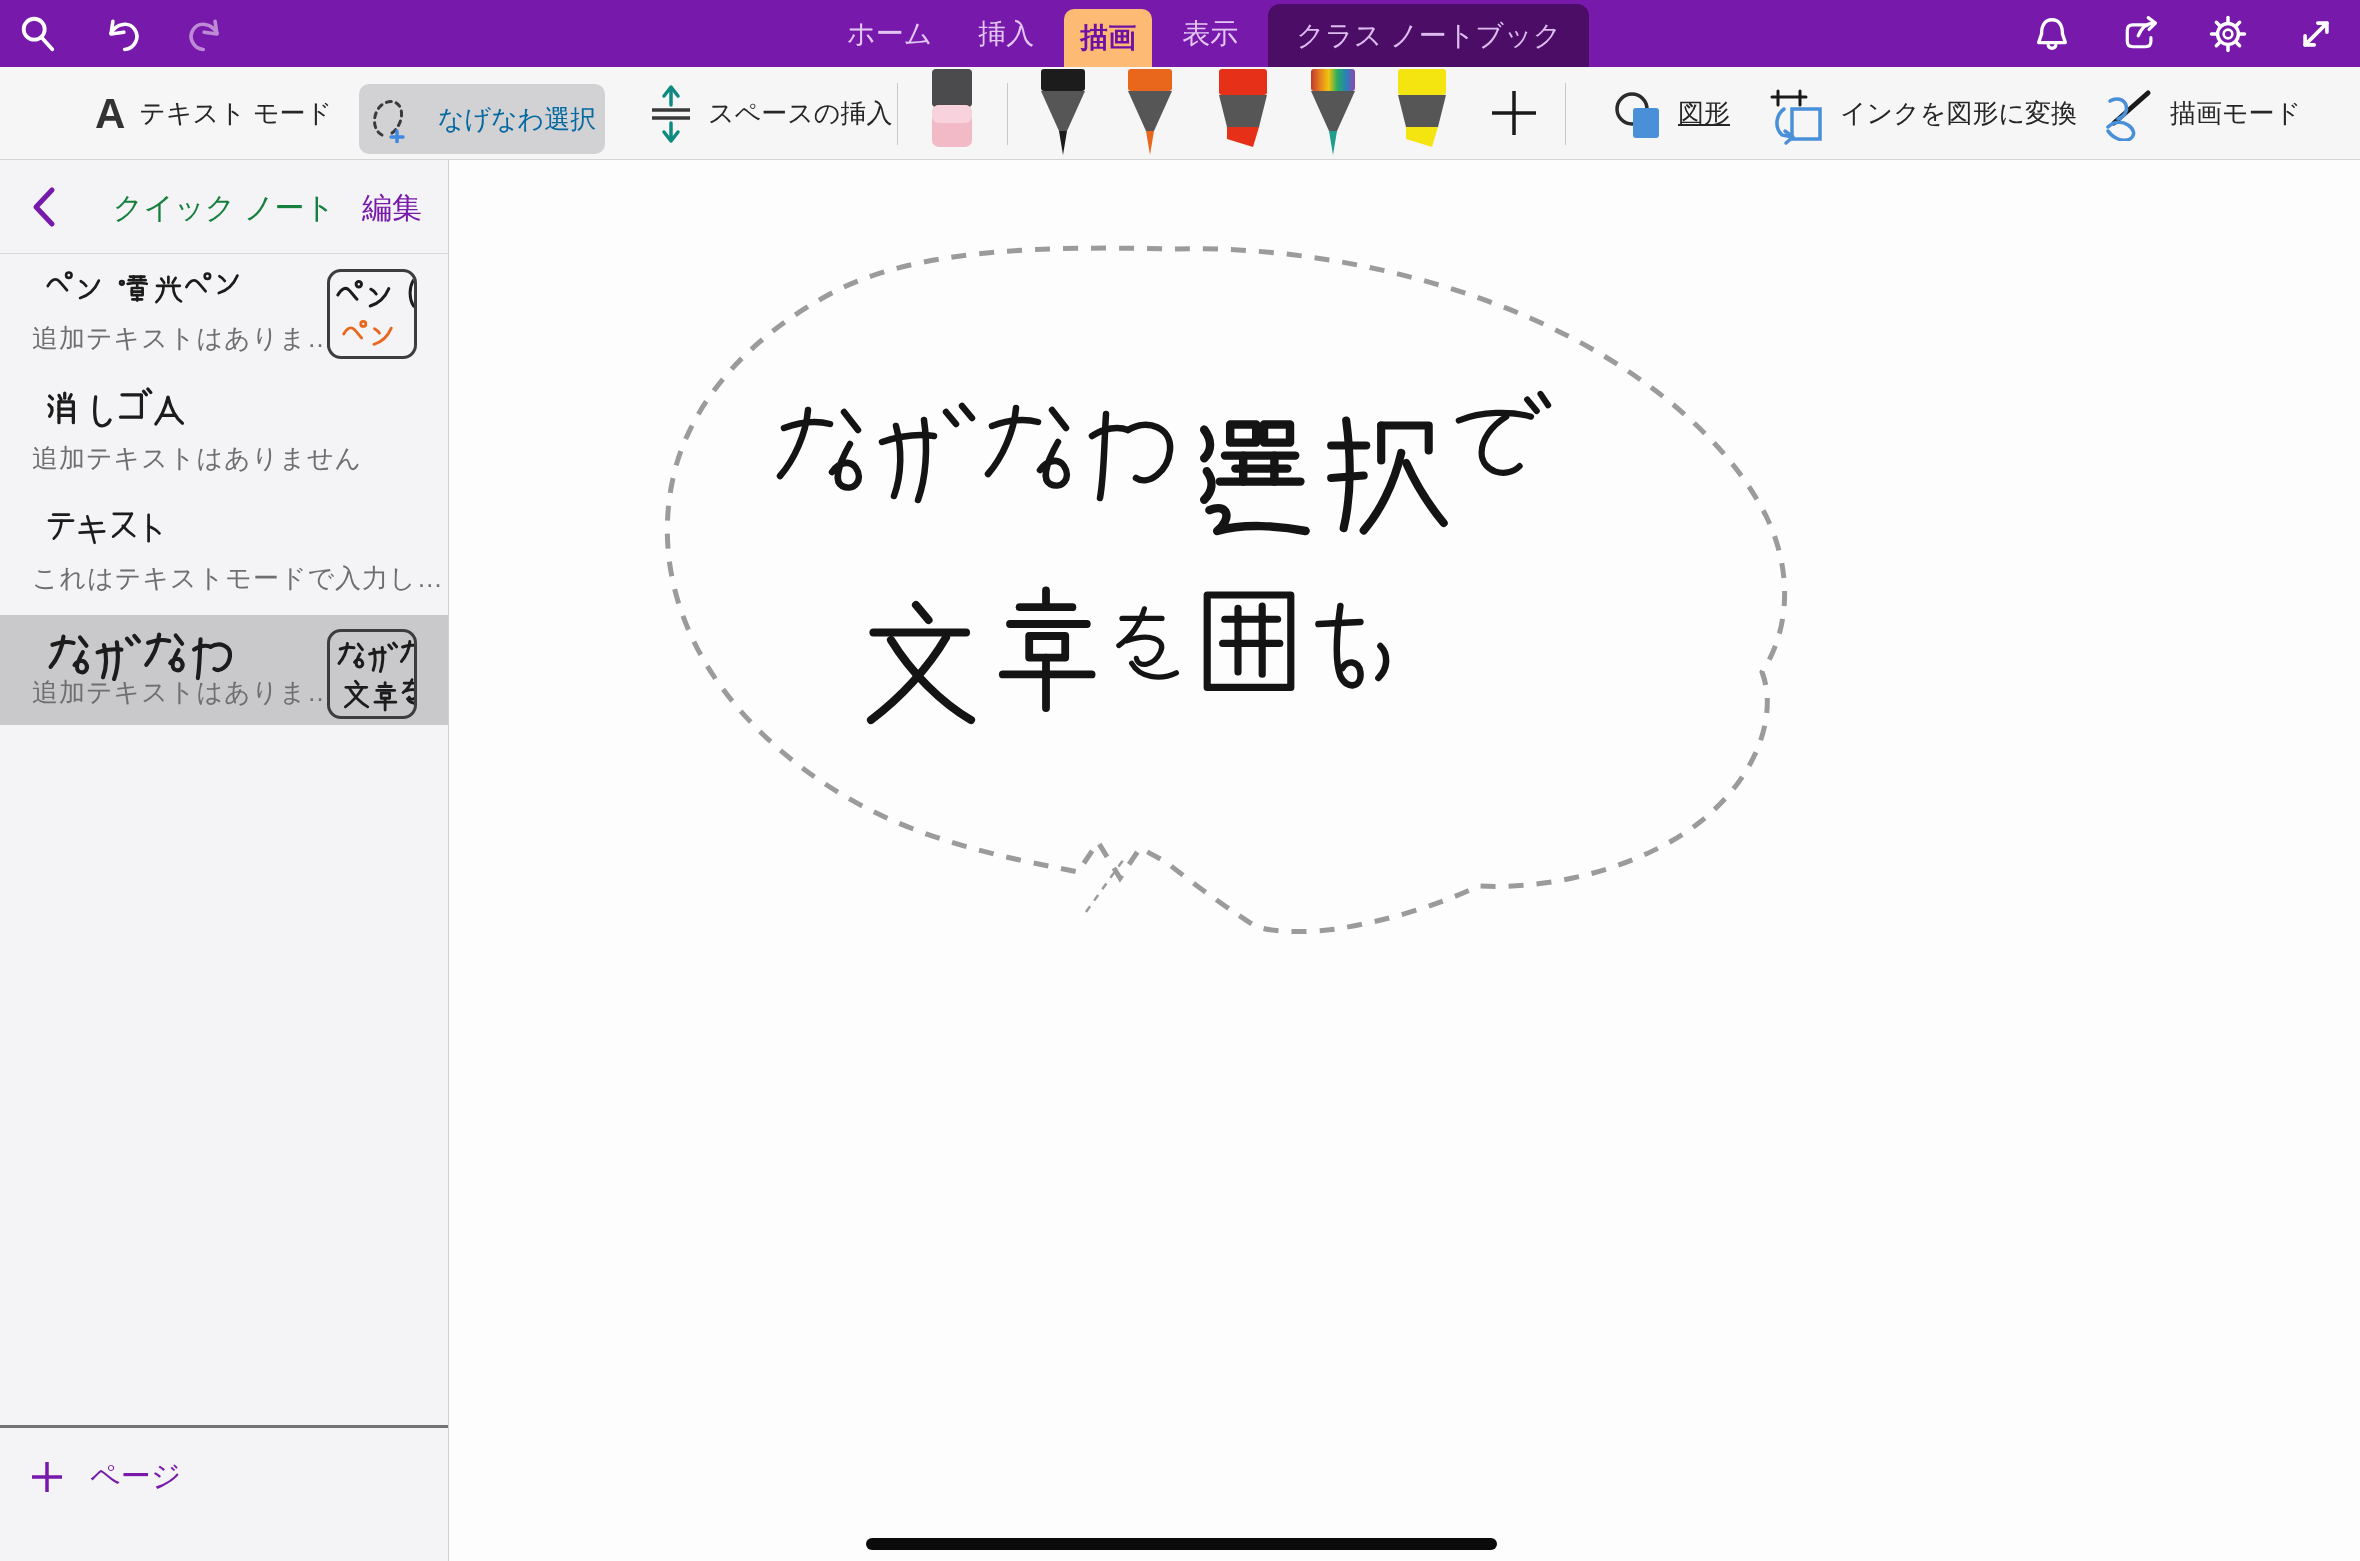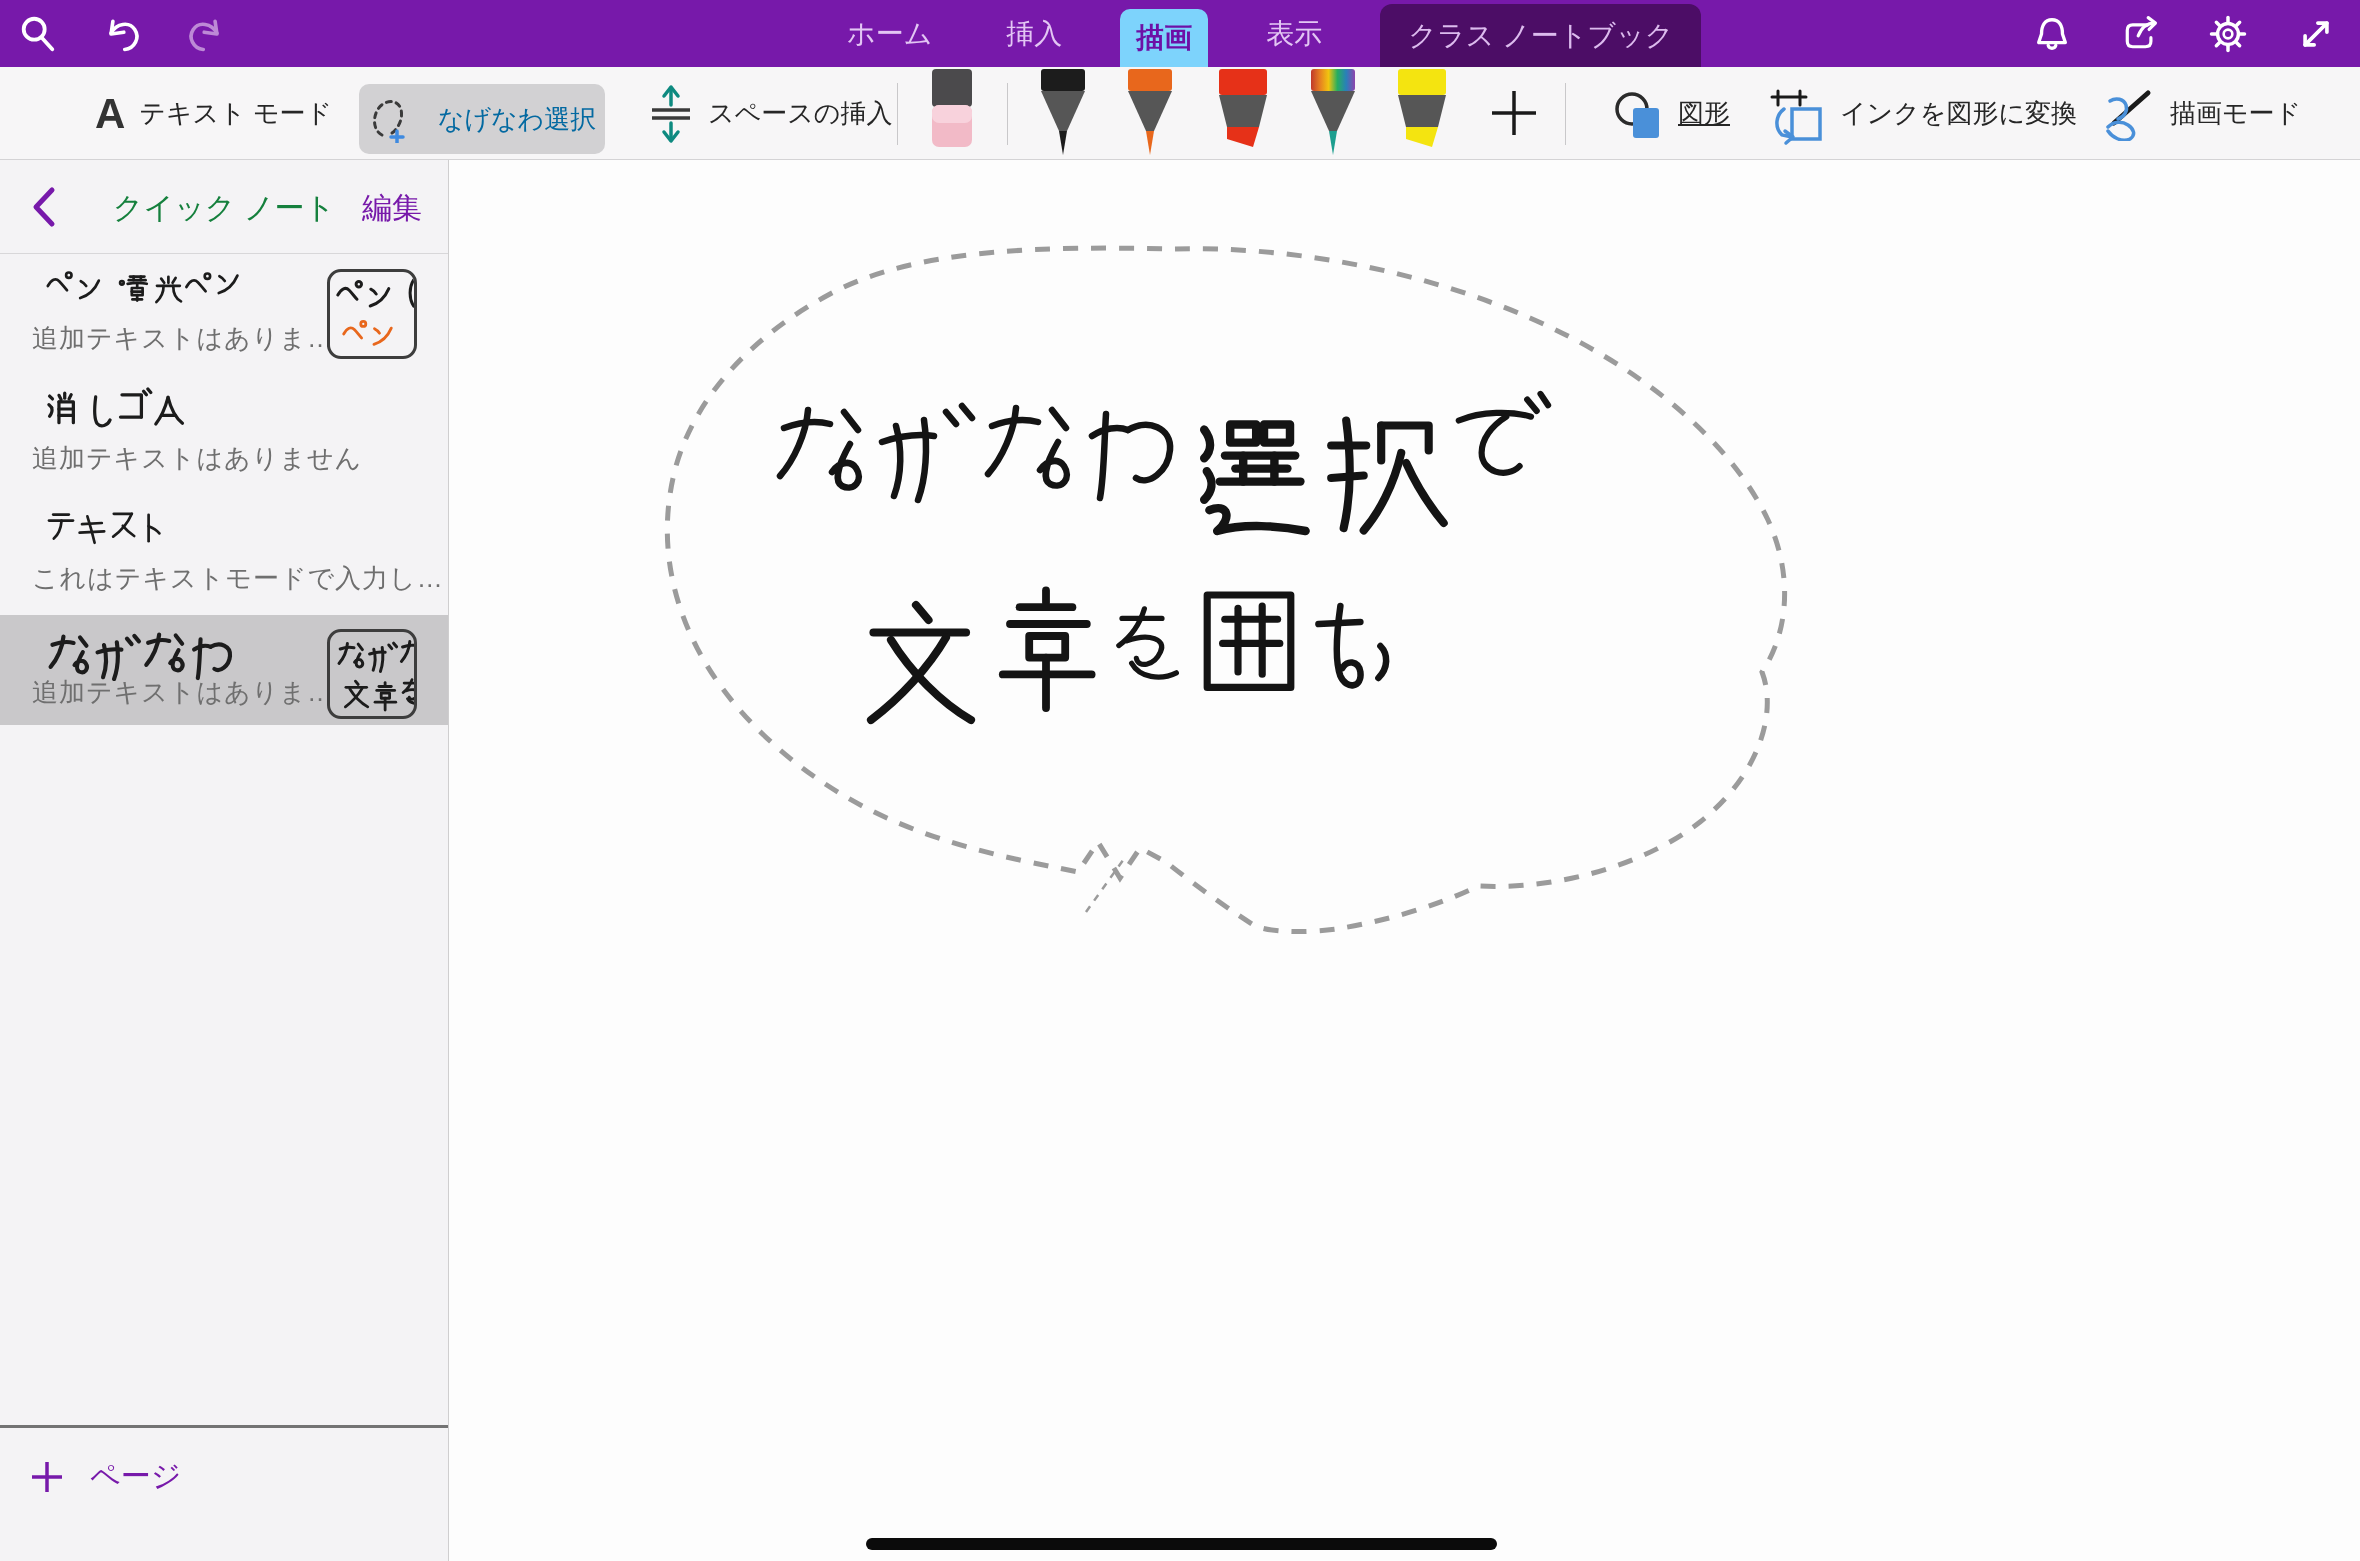--- a/index.html
+++ b/index.html
@@ -5,23 +5,23 @@
   * { margin:0; padding:0; box-sizing:border-box; }
   html,body { width:2360px; height:1561px; overflow:hidden; background:#fff;
               font-family:"Liberation Sans","DejaVu Sans",sans-serif; }
   .app { position:relative; width:2360px; height:1561px; background:#fdfdfd; }
 
   
   .titlebar { position:absolute; left:0; top:0; width:2360px; height:67px; background:#7719aa; }
   .tb-icons-left { position:absolute; left:18px; top:0; height:67px; display:flex; align-items:center; gap:44px; }
   .tb-icons-right { position:absolute; right:24px; top:0; height:67px; display:flex; align-items:center; gap:48px; }
   .tb-icon { width:40px; height:40px; display:flex; align-items:center; justify-content:center; }
-  .tabs { position:absolute; left:824px; top:0; height:67px; display:flex; align-items:stretch;gap:28px; }
+  .tabs { position:absolute; left:824px; top:0; height:67px; display:flex; align-items:stretch; }
   .tab { display:flex; align-items:center; padding:0 16px; margin:0 7px; color:#e3c6f4; font-size:28px; white-space:nowrap; }
-  .tab.active { background:#7dd3fc; color:#6d10a6; border-radius:10px 10px 0 0; margin-top:9px; font-weight:bold; }
+  .tab.active { background:#fdba74; color:#6d10a6; border-radius:10px 10px 0 0; margin-top:9px; font-weight:bold; }
   .tab.dark { background:#4c0d66; border-radius:12px 12px 0 0; margin-top:4px; color:#dcbbee; padding:0 28px; }
 
   
   .toolbar { position:absolute; left:0; top:67px; width:2360px; height:93px; background:#f7f6f7; border-bottom:1px solid #d4d3d5; }
   .tb-group { position:absolute; display:flex; align-items:center; gap:14px; height:93px; color:#262626; font-size:26px; white-space:nowrap; }
   .letter-a { font-size:42px; font-weight:bold; color:#333; }
   .lasso-btn { position:absolute; left:359px; top:17px; width:246px; height:70px; background:#d2d1d3; border-radius:10px;
                display:flex; align-items:center; justify-content:center; gap:28px; font-size:26px; color:#0369a1; }
   .vsep { position:absolute; top:16px; width:1px; height:62px; background:#c9c8ca; }
   .pen-slot { position:absolute; top:2px; }

